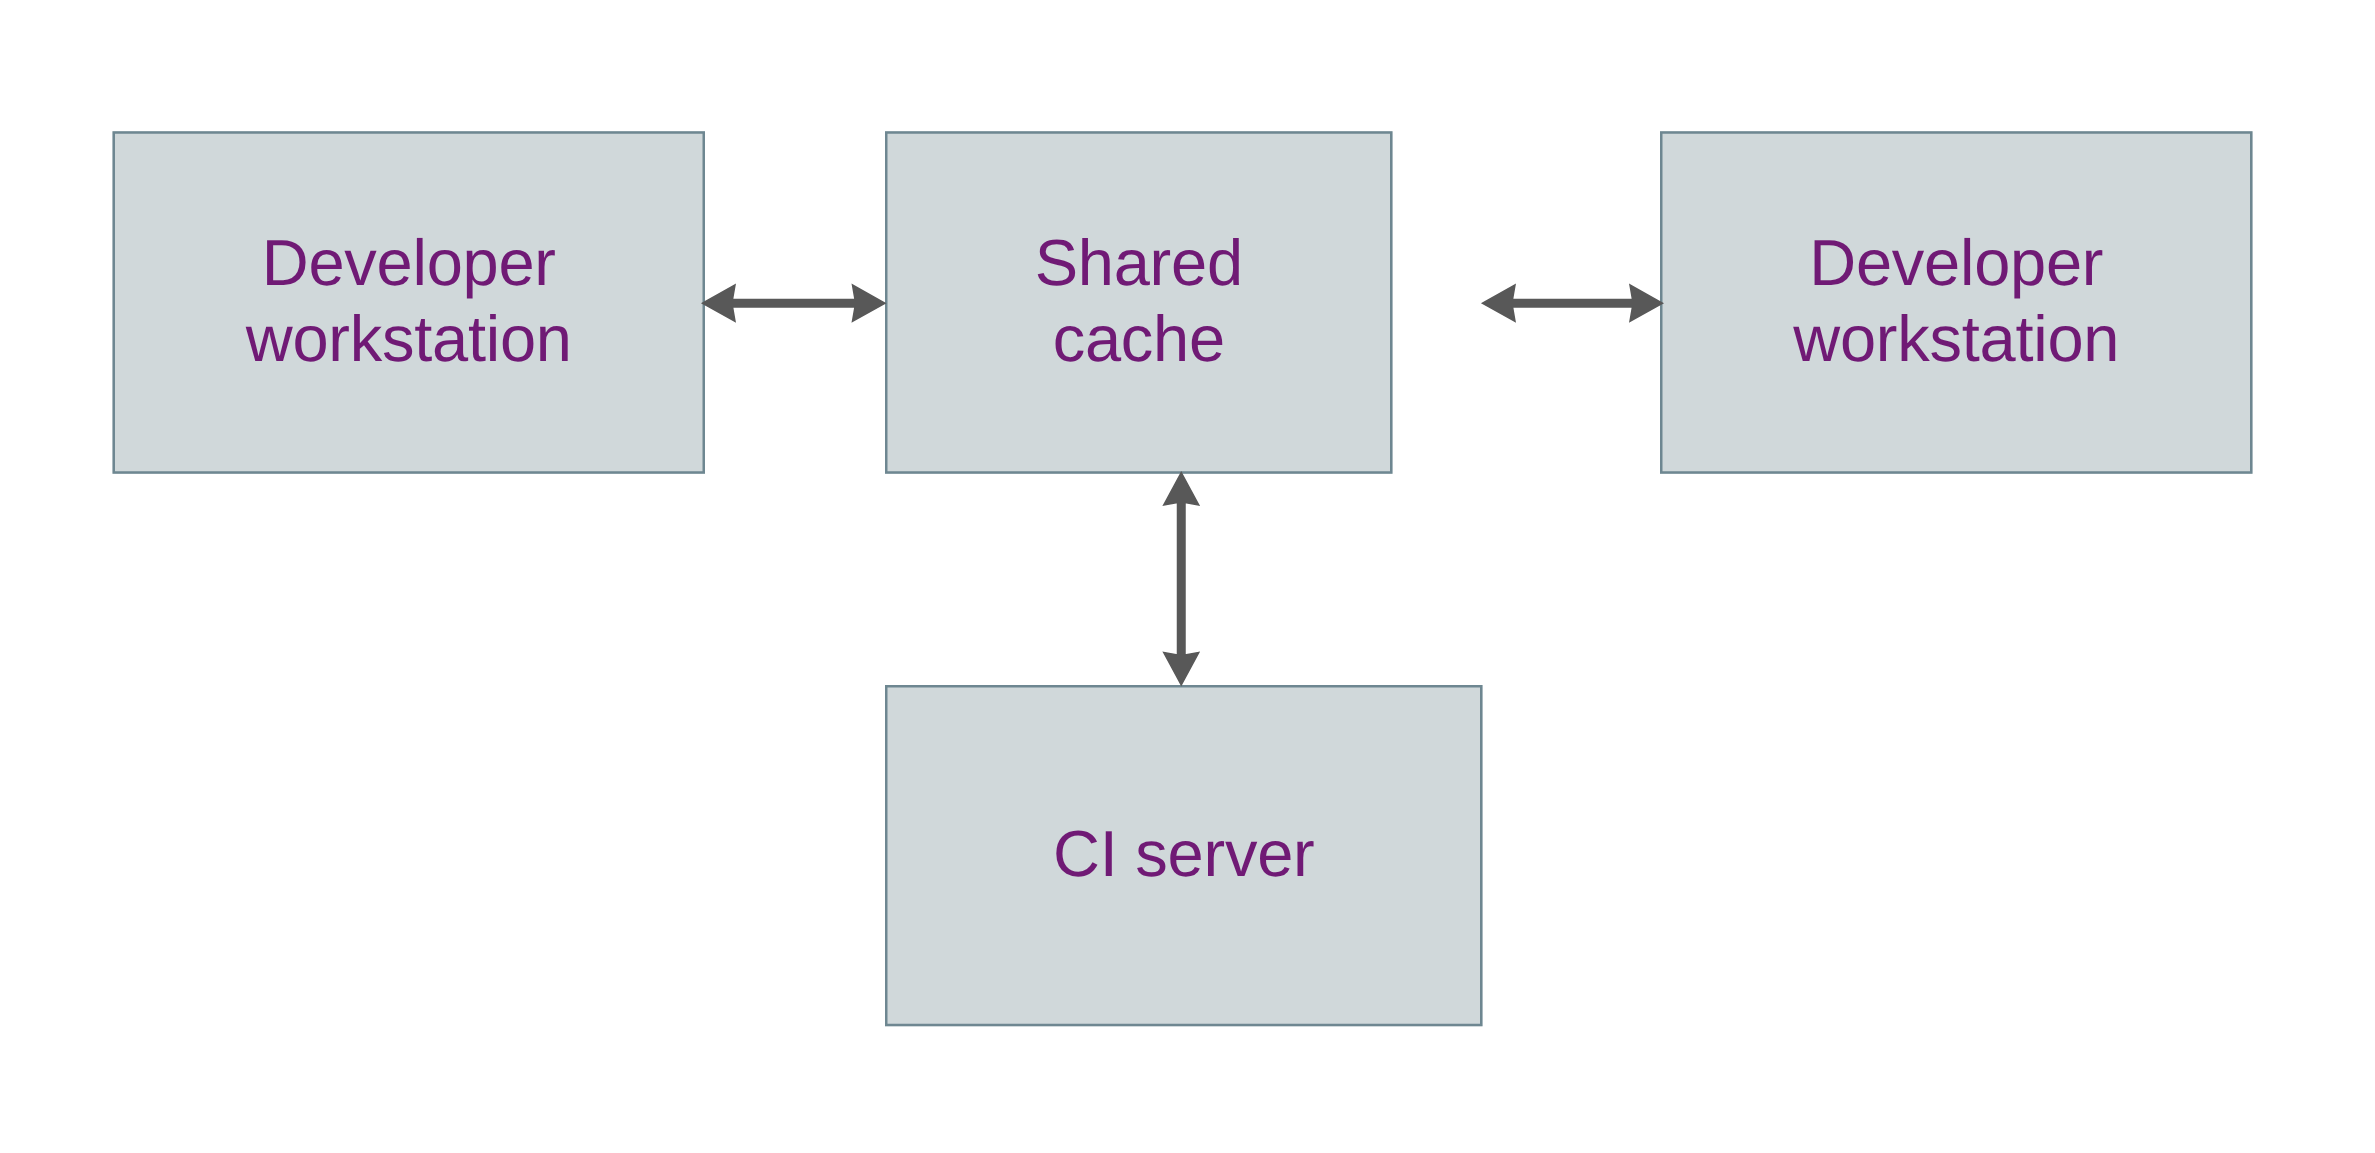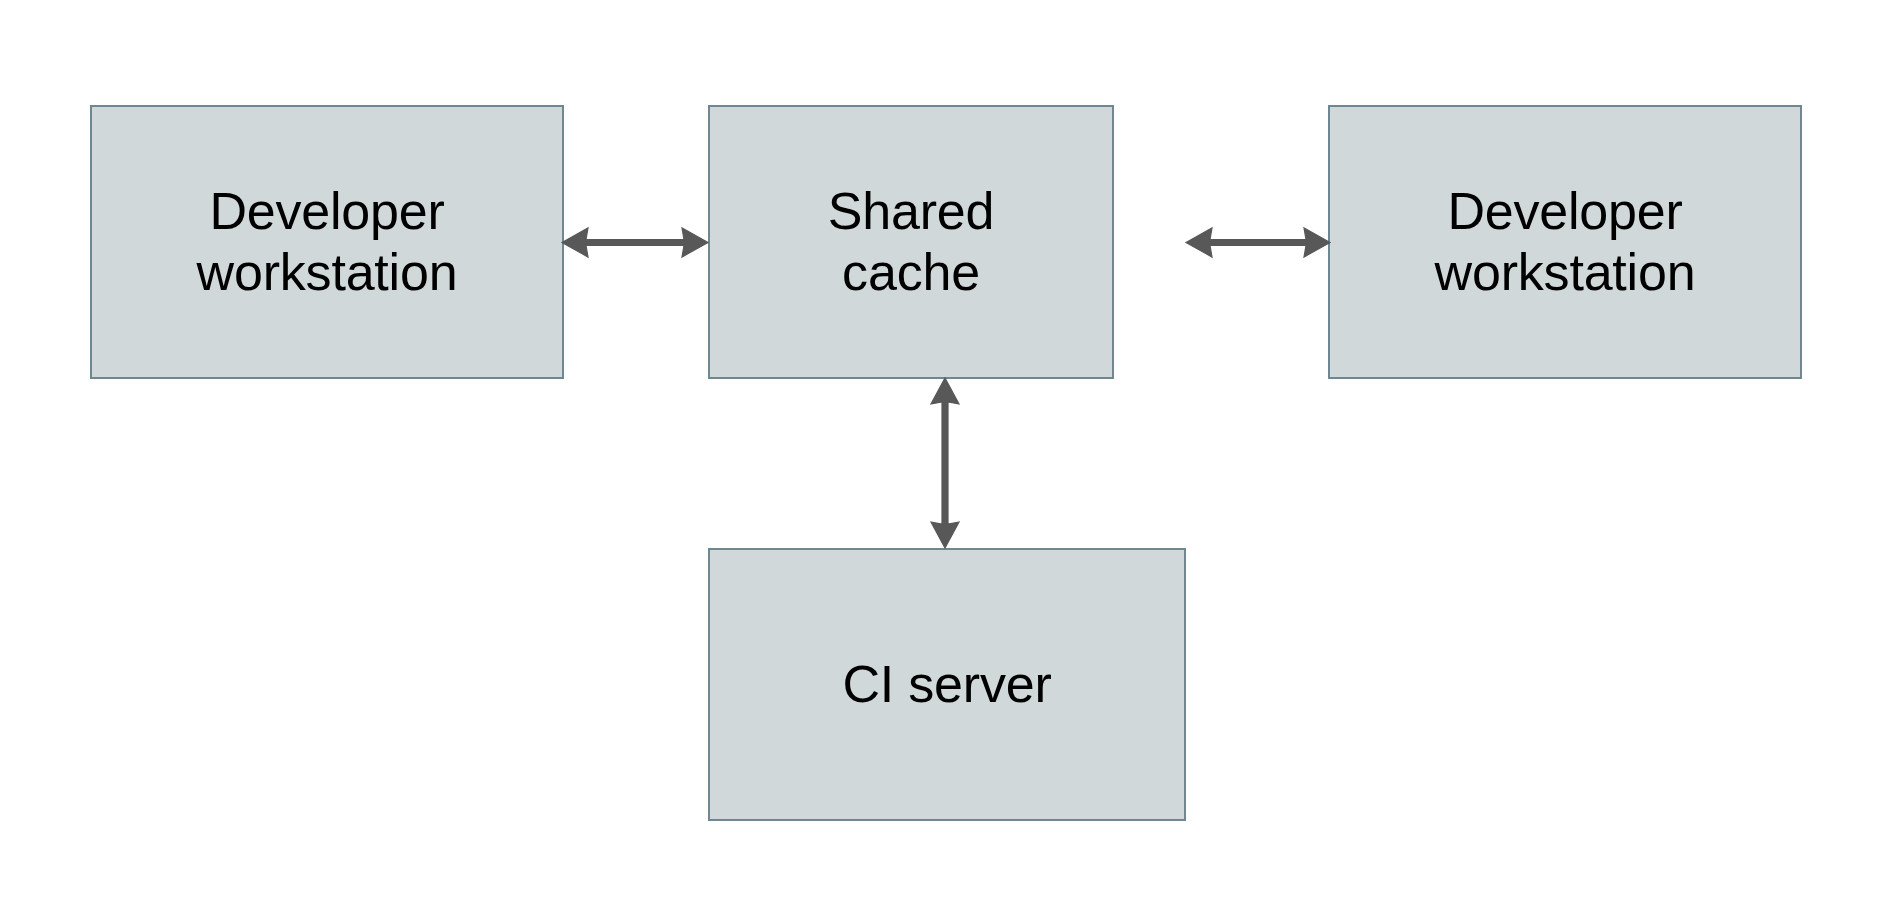--- a/index.html
+++ b/index.html
@@ -24,21 +24,21 @@
     background: #d0d8da;
     border: 2px solid #6e8791;
     display: flex;
     align-items: center;
     justify-content: center;
     text-align: center;
   }
   .node-label {
     font-size: 52px;
     line-height: 1.18;
-    color: #000000;
+    color: #701a75;
     letter-spacing: -0.2px;
     font-weight: 400;
     white-space: pre-line;
     padding: 0 6px;
   }
   .node-dev-left   { left: 90px;   top: 105px; width: 474px; height: 274px; }
   .node-shared     { left: 708px;  top: 105px; width: 406px; height: 274px; }
   .node-dev-right  { left: 1328px; top: 105px; width: 474px; height: 274px; }
   .node-ci         { left: 708px;  top: 548px; width: 478px; height: 273px; }
 

